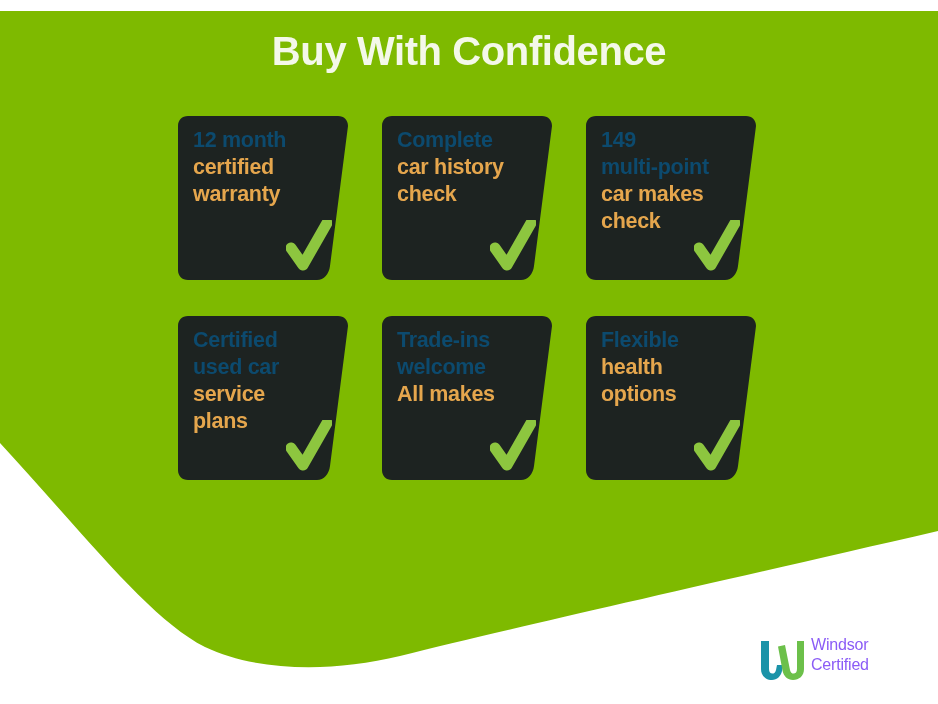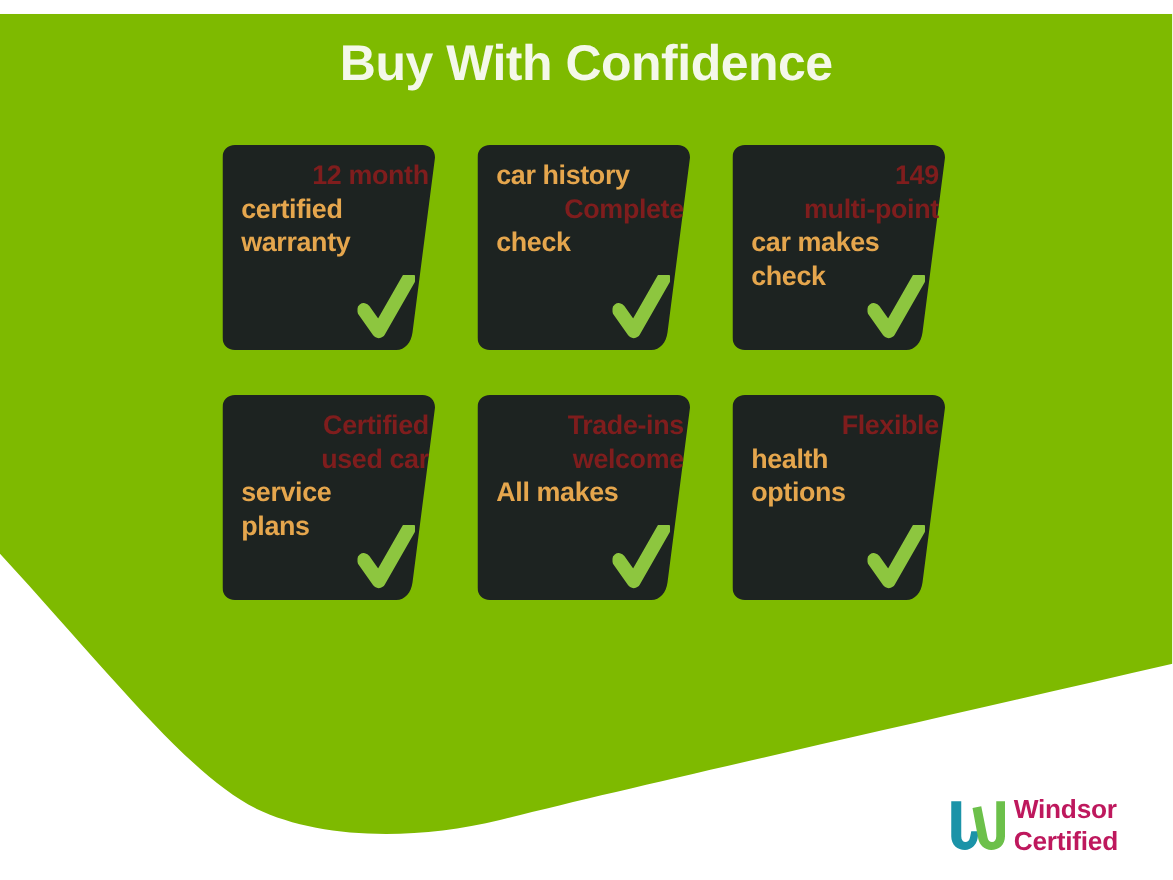--- a/index.html
+++ b/index.html
@@ -42,36 +42,36 @@
     position:absolute;
     left:15px;
     top:11px;
     width:150px;
     font-size:21.5px;
     font-weight:bold;
     line-height:1.26;
     letter-spacing:-0.3px;
   }
   .ln{display:block;white-space:nowrap;}
-  .ln.w{color:#7f1d1d;text-align:right;}
+  .ln.w{color:#0c4a6e;}
   .ln.o{color:#e5a64d;}
   .tick{position:absolute;right:26px;bottom:6px;width:46px;height:54px;}
 
   
   .c0{left:0px;}
   .c1{left:204px;}
   .c2{left:408px;}
 
   
   #logo{position:absolute;left:757px;top:622px;width:172px;height:58px;}
   #logo-mark{position:absolute;left:0;top:5px;width:48px;height:44px;}
   #logo-text{
     position:absolute;left:54px;top:2px;
-    font-size:21px;font-weight:bold;line-height:1.22;
-    color:#be185d;letter-spacing:-0.2px;
+    font-size:16px;font-weight:normal;line-height:1.22;
+    color:#8b5cf6;letter-spacing:-0.2px;
   }
   #logo-text span{display:block;}
 </style>
 </head>
 <body>
 
 <div id="stage">
 
   <svg id="bg-shape" viewBox="0 0 938 704" preserveAspectRatio="none" aria-hidden="true">
     <path d="M0,0 L938,0 L938,520 C700,575 520,615 400,645
@@ -97,22 +97,22 @@
         <svg class="tick" viewBox="0 0 46 54" aria-hidden="true">
           <path d="M5,28 L17,45 L41,3" fill="none" stroke="#8dc63f" stroke-width="11" stroke-linecap="round" stroke-linejoin="round"></path>
         </svg>
       </div>
 
       <div class="card c1">
         <svg class="card-bg" viewBox="0 0 180 164" preserveAspectRatio="none" aria-hidden="true">
           <path d="M10,0 L160,0 C166,0 170,4 170,10 L152,150 C151,158 146,164 139,164 L10,164 C4,164 0,160 0,154 L0,10 C0,4 4,0 10,0 Z" fill="#1d2321"></path>
         </svg>
         <div class="card-text">
+          <span class="ln w">Complete</span>
           <span class="ln o">car history</span>
-          <span class="ln w">Complete</span>
           <span class="ln o">check</span>
         </div>
         <svg class="tick" viewBox="0 0 46 54" aria-hidden="true">
           <path d="M5,28 L17,45 L41,3" fill="none" stroke="#8dc63f" stroke-width="11" stroke-linecap="round" stroke-linejoin="round"></path>
         </svg>
       </div>
 
       <div class="card c2">
         <svg class="card-bg" viewBox="0 0 180 164" preserveAspectRatio="none" aria-hidden="true">
           <path d="M10,0 L160,0 C166,0 170,4 170,10 L152,150 C151,158 146,164 139,164 L10,164 C4,164 0,160 0,154 L0,10 C0,4 4,0 10,0 Z" fill="#1d2321"></path>

